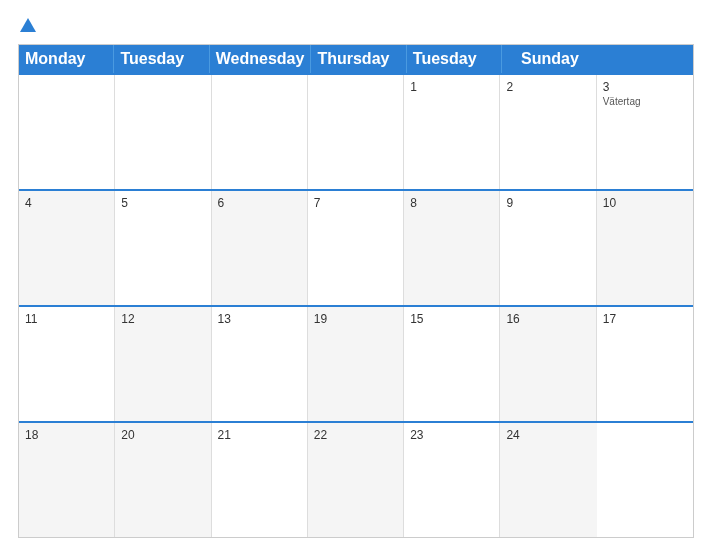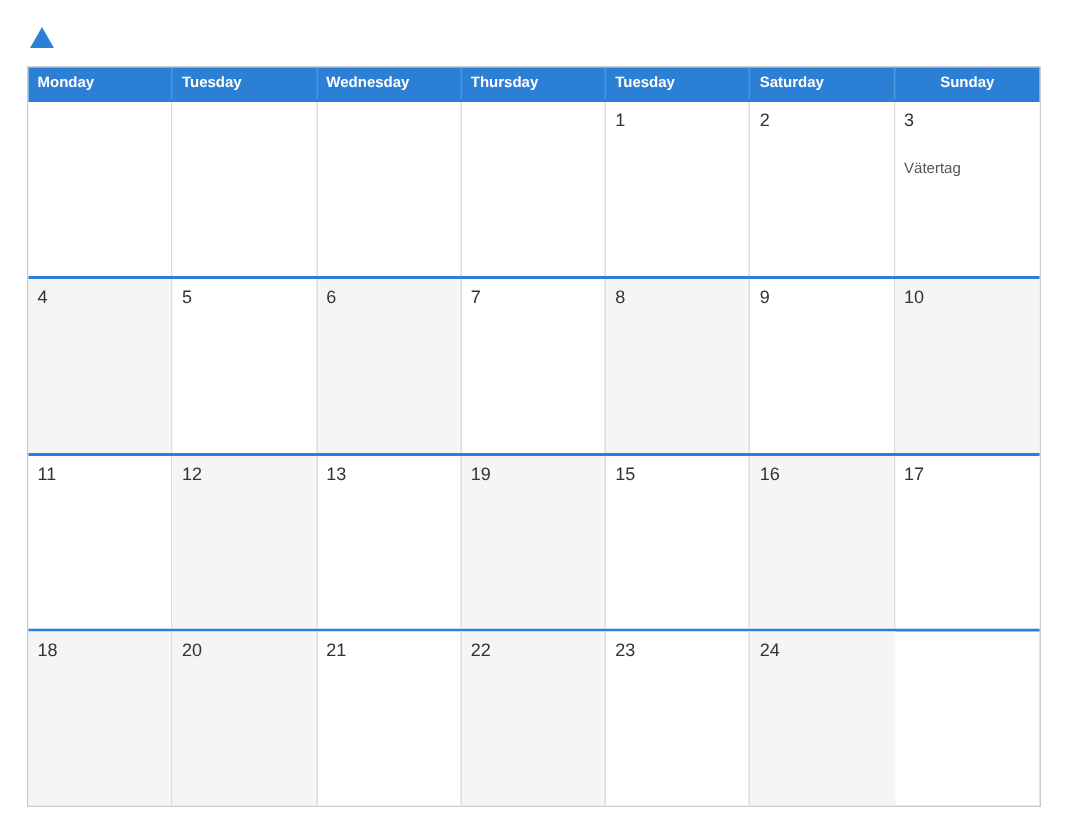--- a/index.html
+++ b/index.html
@@ -79,21 +79,21 @@
       display: flex;
       flex-direction: column;
     }
     .cal-header-row {
       display: grid;
       grid-template-columns: repeat(7, 1fr);
       background: #2b7fd4;
     }
     .cal-header-cell {
       color: #fff;
-      font-size: 10px;
+      font-size: 16px;
       font-weight: bold;
       padding: 5px 6px;
       border-right: 1px solid #4a9ae0;
       text-align: left;
     }
     .cal-header-cell:last-child {
       border-right: none;
       text-align: center;
     }
     .cal-body {
@@ -123,21 +123,21 @@
     }
     .day-number {
       font-size: 12px;
       color: #333;
       font-weight: normal;
       display: block;
     }
     .day-event {
       font-size: 10px;
       color: #555;
-      margin-top: 20px;
+      margin-top: 2px;
       display: block;
     }
   </style>
 </head>
 <body>
 
 <div class="page">
 
   <div class="header">
     <div class="logo">
@@ -153,21 +153,20 @@
     <div class="country"></div>
   </div>
 
   <div class="calendar">
     <div class="cal-header-row">
       <div class="cal-header-cell">Monday</div>
       <div class="cal-header-cell">Tuesday</div>
       <div class="cal-header-cell">Wednesday</div>
       <div class="cal-header-cell">Thursday</div>
       <div class="cal-header-cell">Tuesday</div>
-      <div class="cal-header-cell">Saturday</div>
       <div class="cal-header-cell">Sunday</div>
     </div>
     <div class="cal-body" id="cal-body">
     <div class="cal-week">
           <div class="cal-cell"></div>
           <div class="cal-cell"></div>
           <div class="cal-cell"></div>
           <div class="cal-cell"></div>
           <div class="cal-cell">
             <span class="day-number">1</span>

